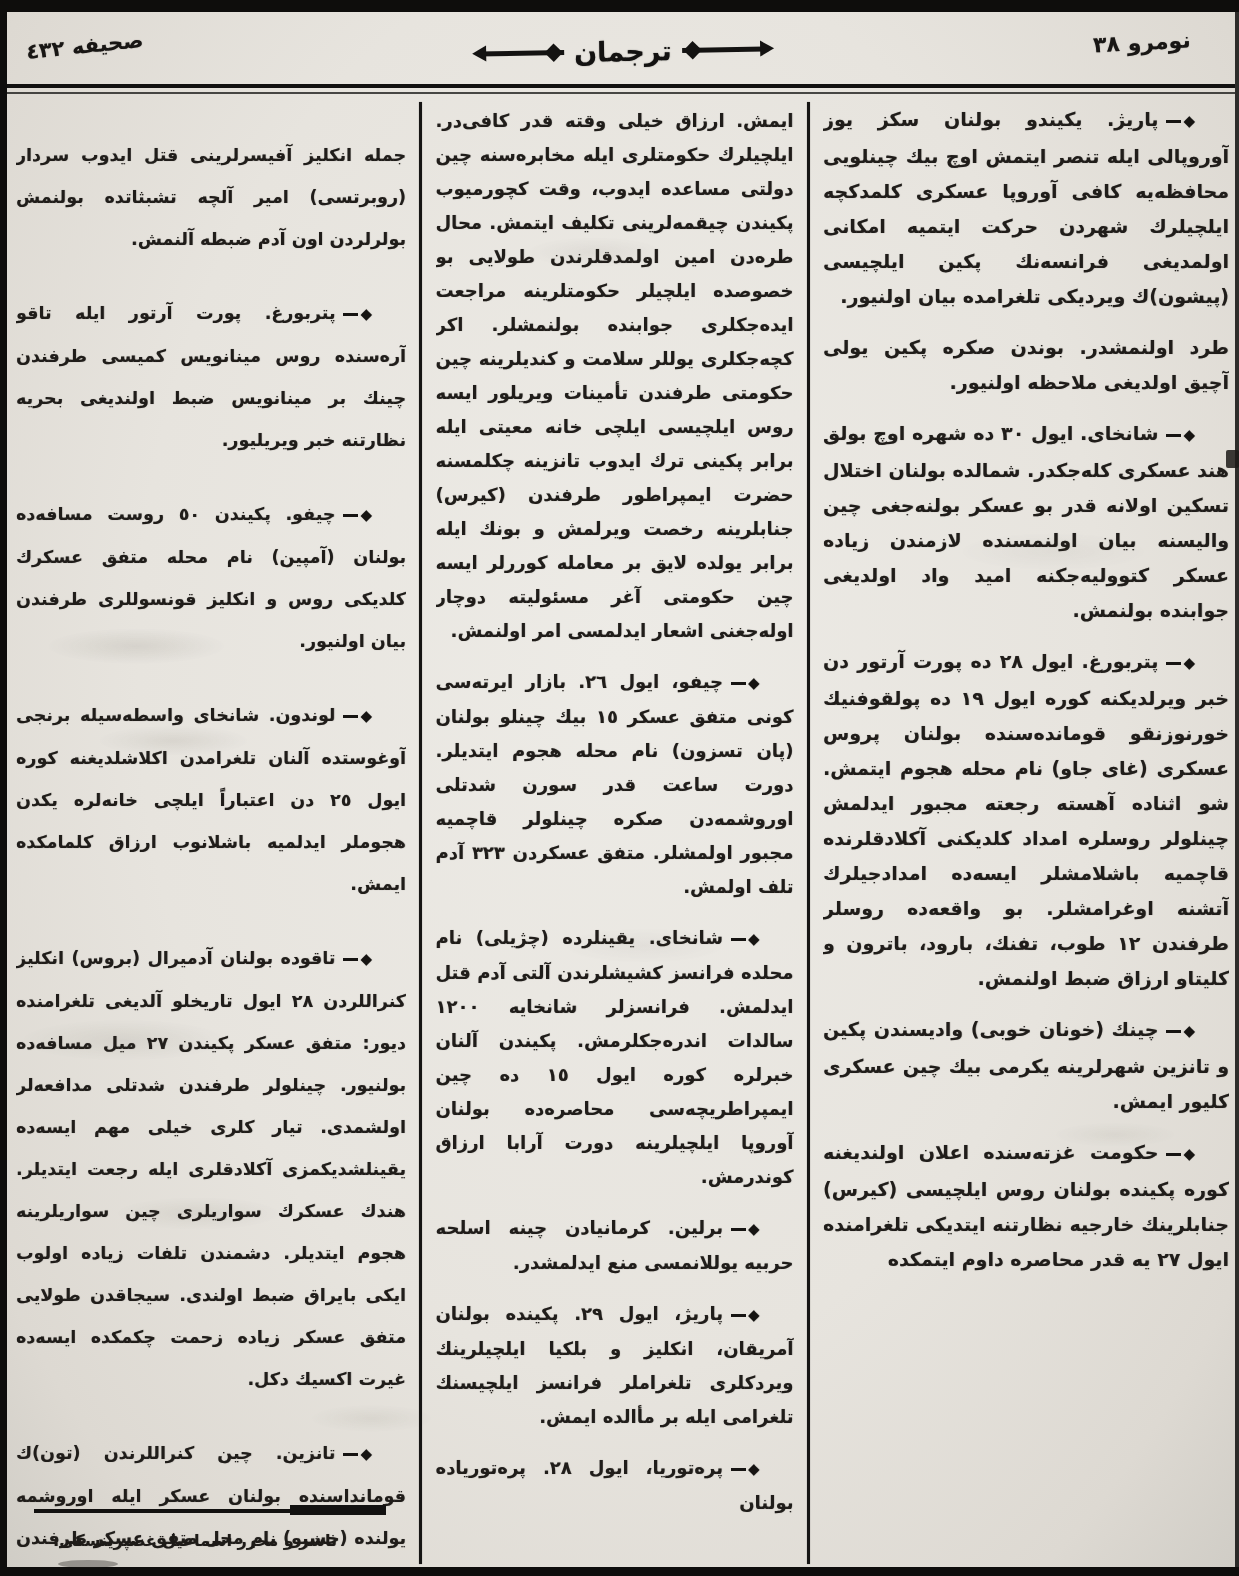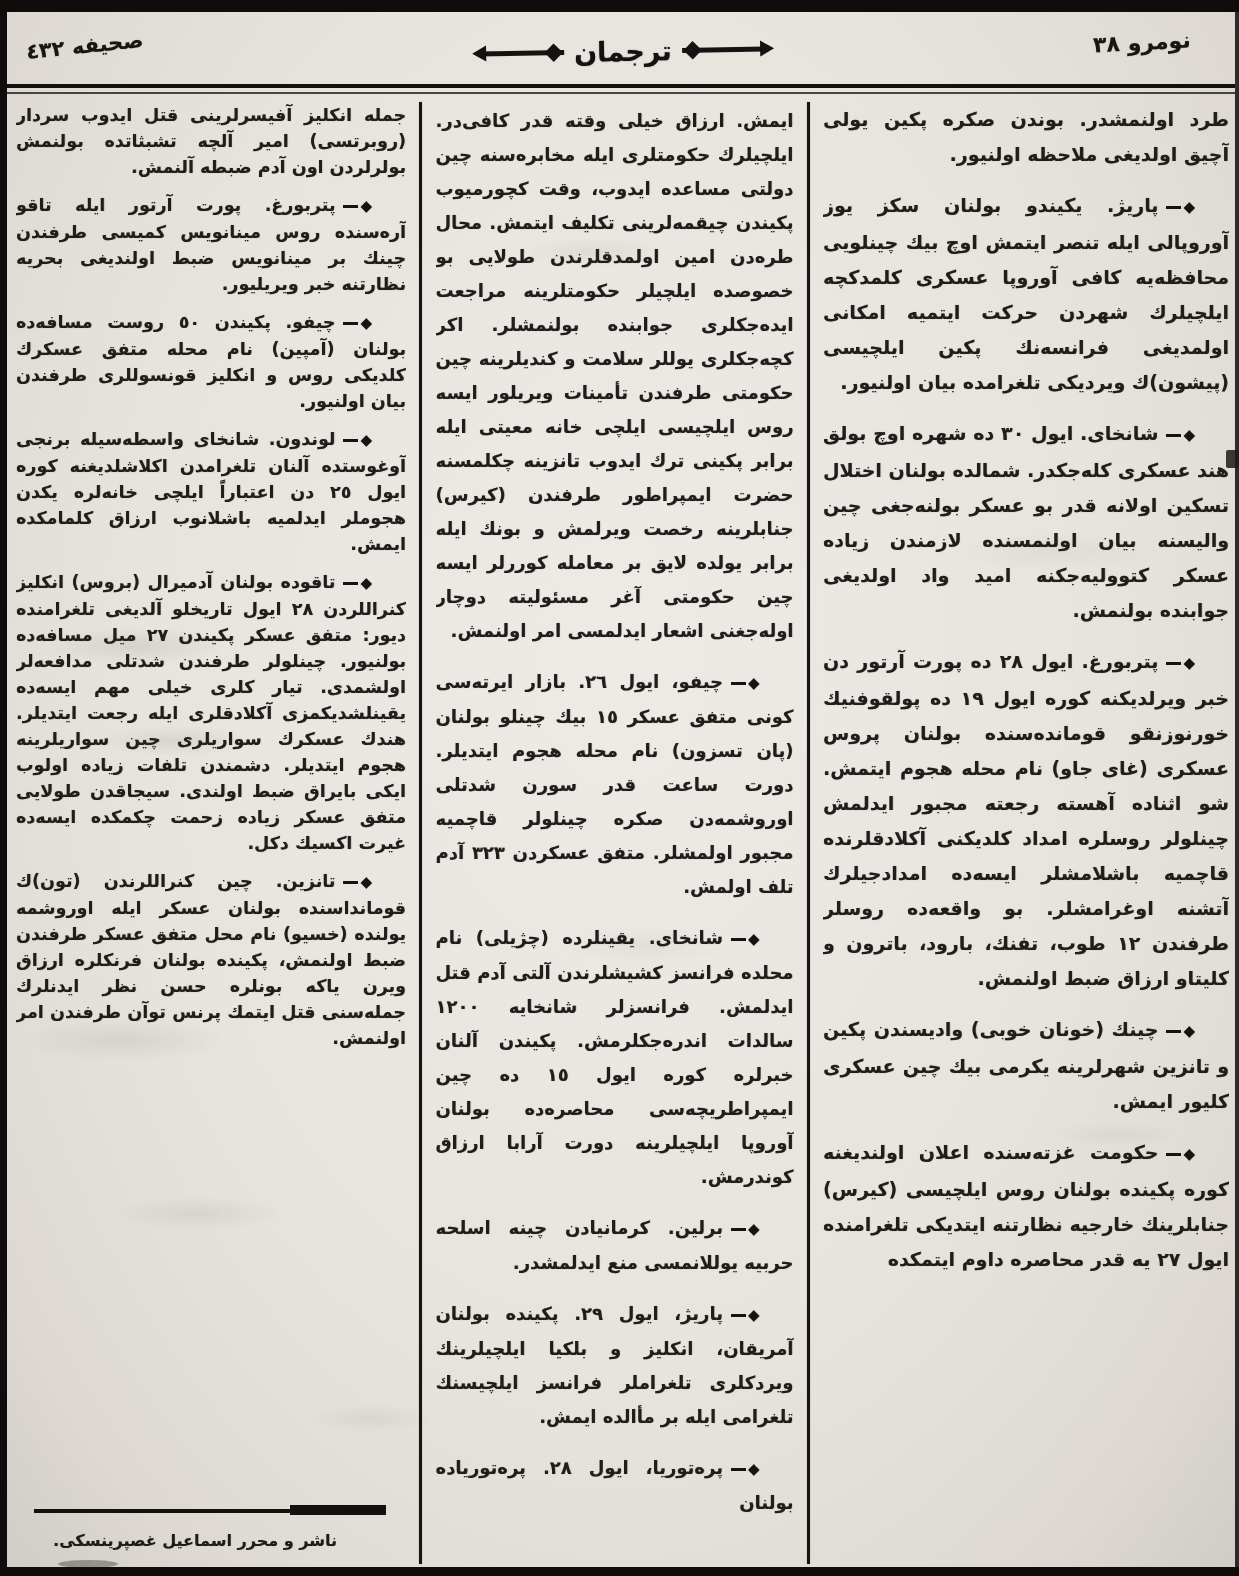--- a/index.html
+++ b/index.html
@@ -37,21 +37,21 @@
     display:flex;flex-direction:row-reverse;justify-content:space-between;}
   .vrule{width:3px;background:#161514;margin:0 6px;box-shadow:0 0 1px rgba(0,0,0,.6);}
   .col{height:100%;overflow:hidden;box-sizing:border-box;}
   .col-right{width:406px;}
   .col-middle{width:358px;padding-top:2px;}
   .col-left{width:390px;position:relative;padding-bottom:118px;}
   .para{margin:0 0 14px;direction:rtl;text-align:justify;font-weight:bold;color:#201d1a;
     text-shadow:0.3px 0.4px 0.8px rgba(32,29,26,.45);}
   .col-right .para{font-size:19px;line-height:35px;margin-bottom:16px;}
   .col-middle .para{font-size:18px;line-height:34px;margin-bottom:17px;}
-  .col-left .para{font-size:17.5px;line-height:26px;margin-bottom:12px;}
+  .col-left .para{font-size:17.5px;line-height:42px;margin-bottom:12px;margin-top:32px;}
   .para.lead{text-indent:34px;}
   .pmark{display:inline-block;font-size:15px;color:#161412;margin-left:8px;text-indent:0;}
   .pmark::after{content:"";display:inline-block;width:15px;height:3px;background:#161412;
     vertical-align:middle;margin-right:2px;}
   
   .footer{position:absolute;left:4px;bottom:26px;width:382px;}
   .footer-rule{position:relative;height:4px;background:#121110;margin:0 8px 18px 30px;}
   .footer-rule::after{content:"";position:absolute;right:-8px;top:-4px;width:96px;height:10px;background:#121110;}
   .imprint-text{direction:rtl;text-align:center;font-weight:bold;font-size:16px;color:#1e1b18;
     text-shadow:0.3px 0.4px 0.8px rgba(30,27,24,.45);}
@@ -87,22 +87,22 @@
       <span class="mast-title">ترجمان</span>
       <span class="orn orn-right"></span>
     </div>
     <div class="issue-label">نومرو ٣٨</div>
   </header>
 
   <div class="hrule"></div>
 
   <main class="cols">
     <section class="col col-right">
+        <p class="para lead"><span class="pmark">◆</span>پاريژ. يكيندو بولنان سكز يوز آوروپالى ايله تنصر ايتمش اوچ بيك چينلويى محافظه‌يه كافى آوروپا عسكرى كلمدكچه ايلچيلرك شهردن حركت ايتميه امكانى اولمديغى فرانسه‌نك پكين ايلچيسى (پيشون)ك ويرديكى تلغرامده بيان اولنيور.</p>
         <p class="para">طرد اولنمشدر. بوندن صكره پكين يولى آچيق اولديغى ملاحظه اولنيور.</p>
-        <p class="para lead"><span class="pmark">◆</span>پاريژ. يكيندو بولنان سكز يوز آوروپالى ايله تنصر ايتمش اوچ بيك چينلويى محافظه‌يه كافى آوروپا عسكرى كلمدكچه ايلچيلرك شهردن حركت ايتميه امكانى اولمديغى فرانسه‌نك پكين ايلچيسى (پيشون)ك ويرديكى تلغرامده بيان اولنيور.</p>
         <p class="para lead"><span class="pmark">◆</span>شانخاى. ايول ٣٠ ده شهره اوچ بولق هند عسكرى كله‌جكدر. شمالده بولنان اختلال تسكين اولانه قدر بو عسكر بولنه‌جغى چين واليسنه بيان اولنمسنده لازمندن زياده عسكر كتووليه‌جكنه اميد واد اولديغى جوابنده بولنمش.</p>
         <p class="para lead"><span class="pmark">◆</span>پتربورغ. ايول ٢٨ ده پورت آرتور دن خبر ويرلديكنه كوره ايول ١٩ ده پولقوفنيك خورنوزنقو قومانده‌سنده بولنان پروس عسكرى (غاى جاو) نام محله هجوم ايتمش. شو اثناده آهسته رجعته مجبور ايدلمش چينلولر روسلره امداد كلديكنى آكلادقلرنده قاچميه باشلامشلر ايسه‌ده امدادجيلرك آتشنه اوغرامشلر. بو واقعه‌ده روسلر طرفندن ١٢ طوب، تفنك، بارود، باترون و كليتاو ارزاق ضبط اولنمش.</p>
         <p class="para lead"><span class="pmark">◆</span>چينك (خونان خوبى) واديسندن پكين و تانزين شهرلرينه يكرمى بيك چين عسكرى كليور ايمش.</p>
         <p class="para lead"><span class="pmark">◆</span>حكومت غزته‌سنده اعلان اولنديغنه كوره پكينده بولنان روس ايلچيسى (كيرس) جنابلرينك خارجيه نظارتنه ايتديكى تلغرامنده ايول ٢٧ يه قدر محاصره داوم ايتمكده</p>
       </section>
     <div class="vrule"></div>
     <section class="col col-middle">
         <p class="para">ايمش. ارزاق خيلى وقته قدر كافى‌در. ايلچيلرك حكومتلرى ايله مخابره‌سنه چين دولتى مساعده ايدوب، وقت كچورميوب پكيندن چيقمه‌لرينى تكليف ايتمش. محال طره‌دن امين اولمدقلرندن طولايى بو خصوصده ايلچيلر حكومتلرينه مراجعت ايده‌جكلرى جوابنده بولنمشلر. اكر كچه‌جكلرى يوللر سلامت و كنديلرينه چين حكومتى طرفندن تأمينات ويريلور ايسه روس ايلچيسى ايلچى خانه معيتى ايله برابر پكينى ترك ايدوب تانزينه چكلمسنه حضرت ايمپراطور طرفندن (كيرس) جنابلرينه رخصت ويرلمش و بونك ايله برابر يولده لايق بر معامله كوررلر ايسه چين حكومتى آغر مسئوليته دوچار اوله‌جغنى اشعار ايدلمسى امر اولنمش.</p>
         <p class="para lead"><span class="pmark">◆</span>چيفو، ايول ٢٦. بازار ايرته‌سى كونى متفق عسكر ١٥ بيك چينلو بولنان (پان تسزون) نام محله هجوم ايتديلر. دورت ساعت قدر سورن شدتلى اوروشمه‌دن صكره چينلولر قاچميه مجبور اولمشلر. متفق عسكردن ٣٢٣ آدم تلف اولمش.</p>
         <p class="para lead"><span class="pmark">◆</span>شانخاى. يقينلرده (چژيلى) نام محلده فرانسز كشيشلرندن آلتى آدم قتل ايدلمش. فرانسزلر شانخايه ١٢٠٠ سالدات اندره‌جكلرمش. پكيندن آلنان خبرلره كوره ايول ١٥ ده چين ايمپراطريچه‌سى محاصره‌ده بولنان آوروپا ايلچيلرينه دورت آرابا ارزاق كوندرمش.</p>

